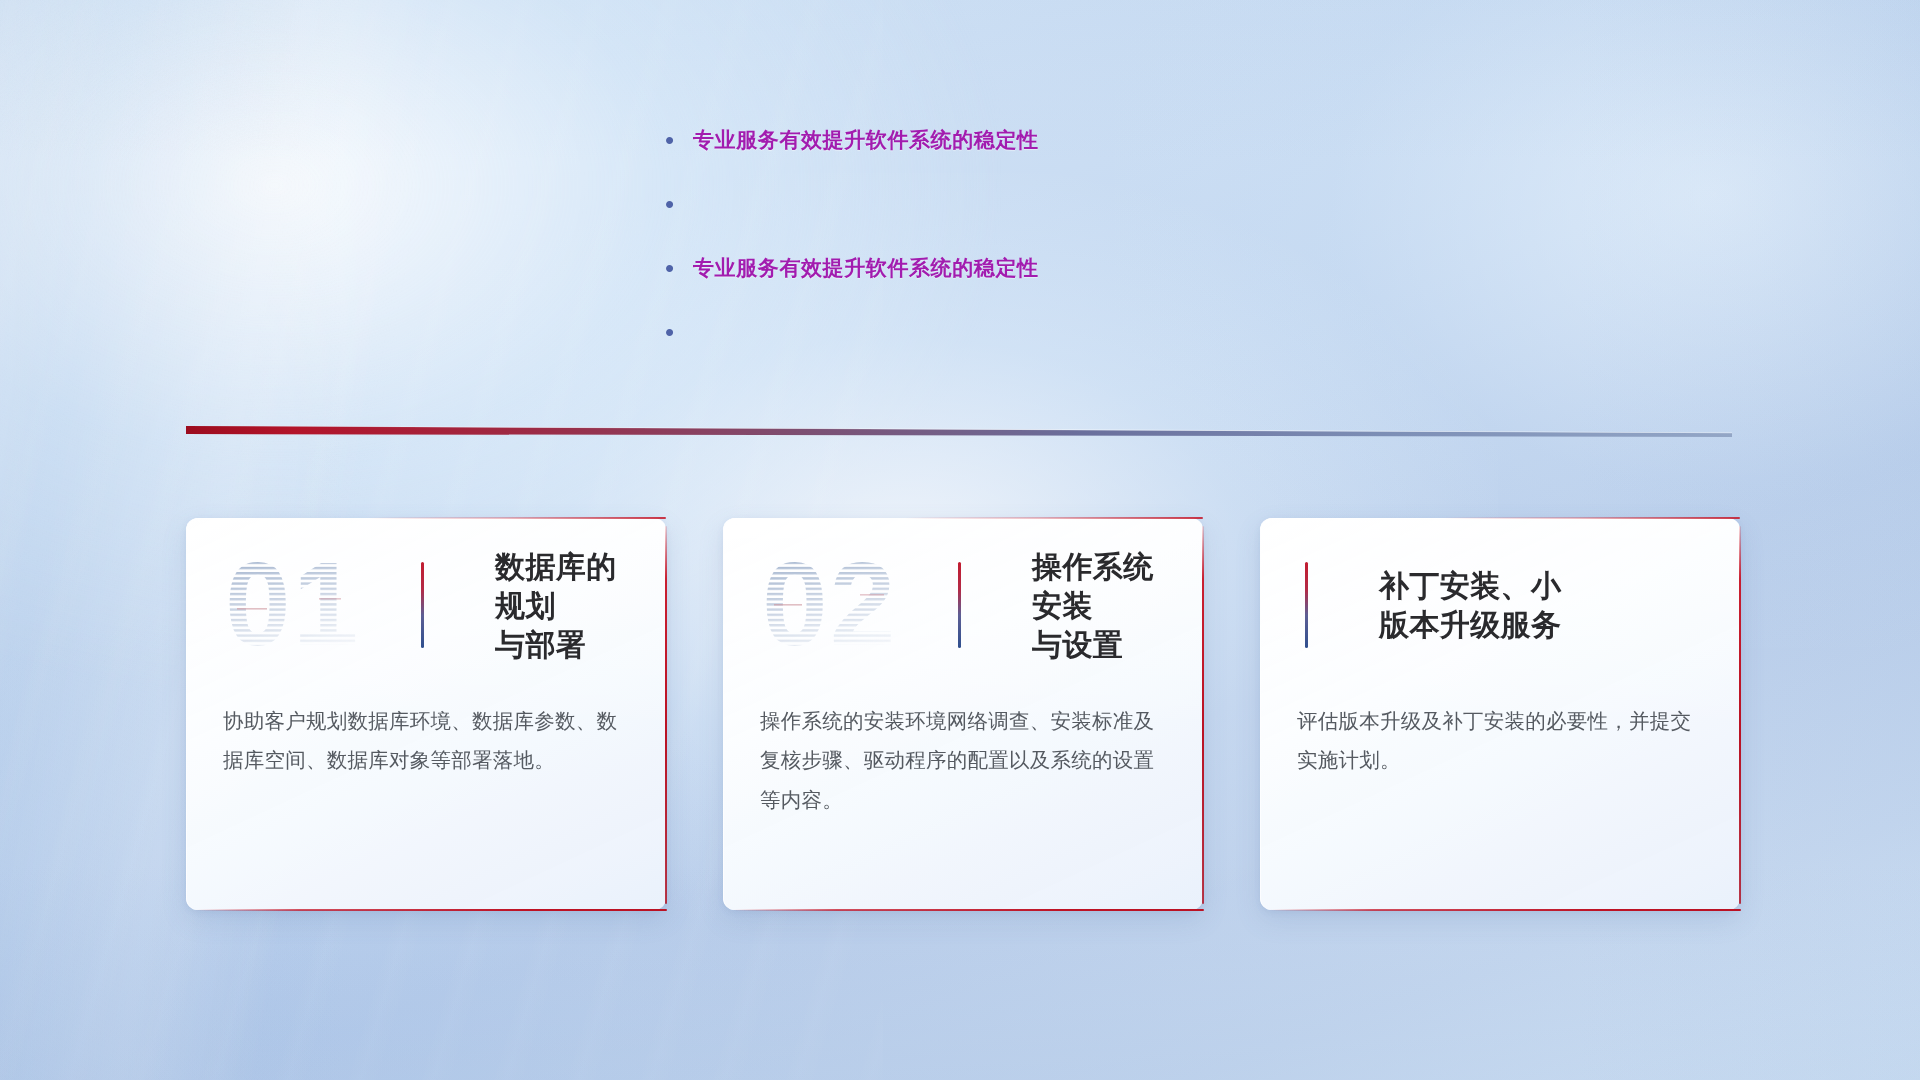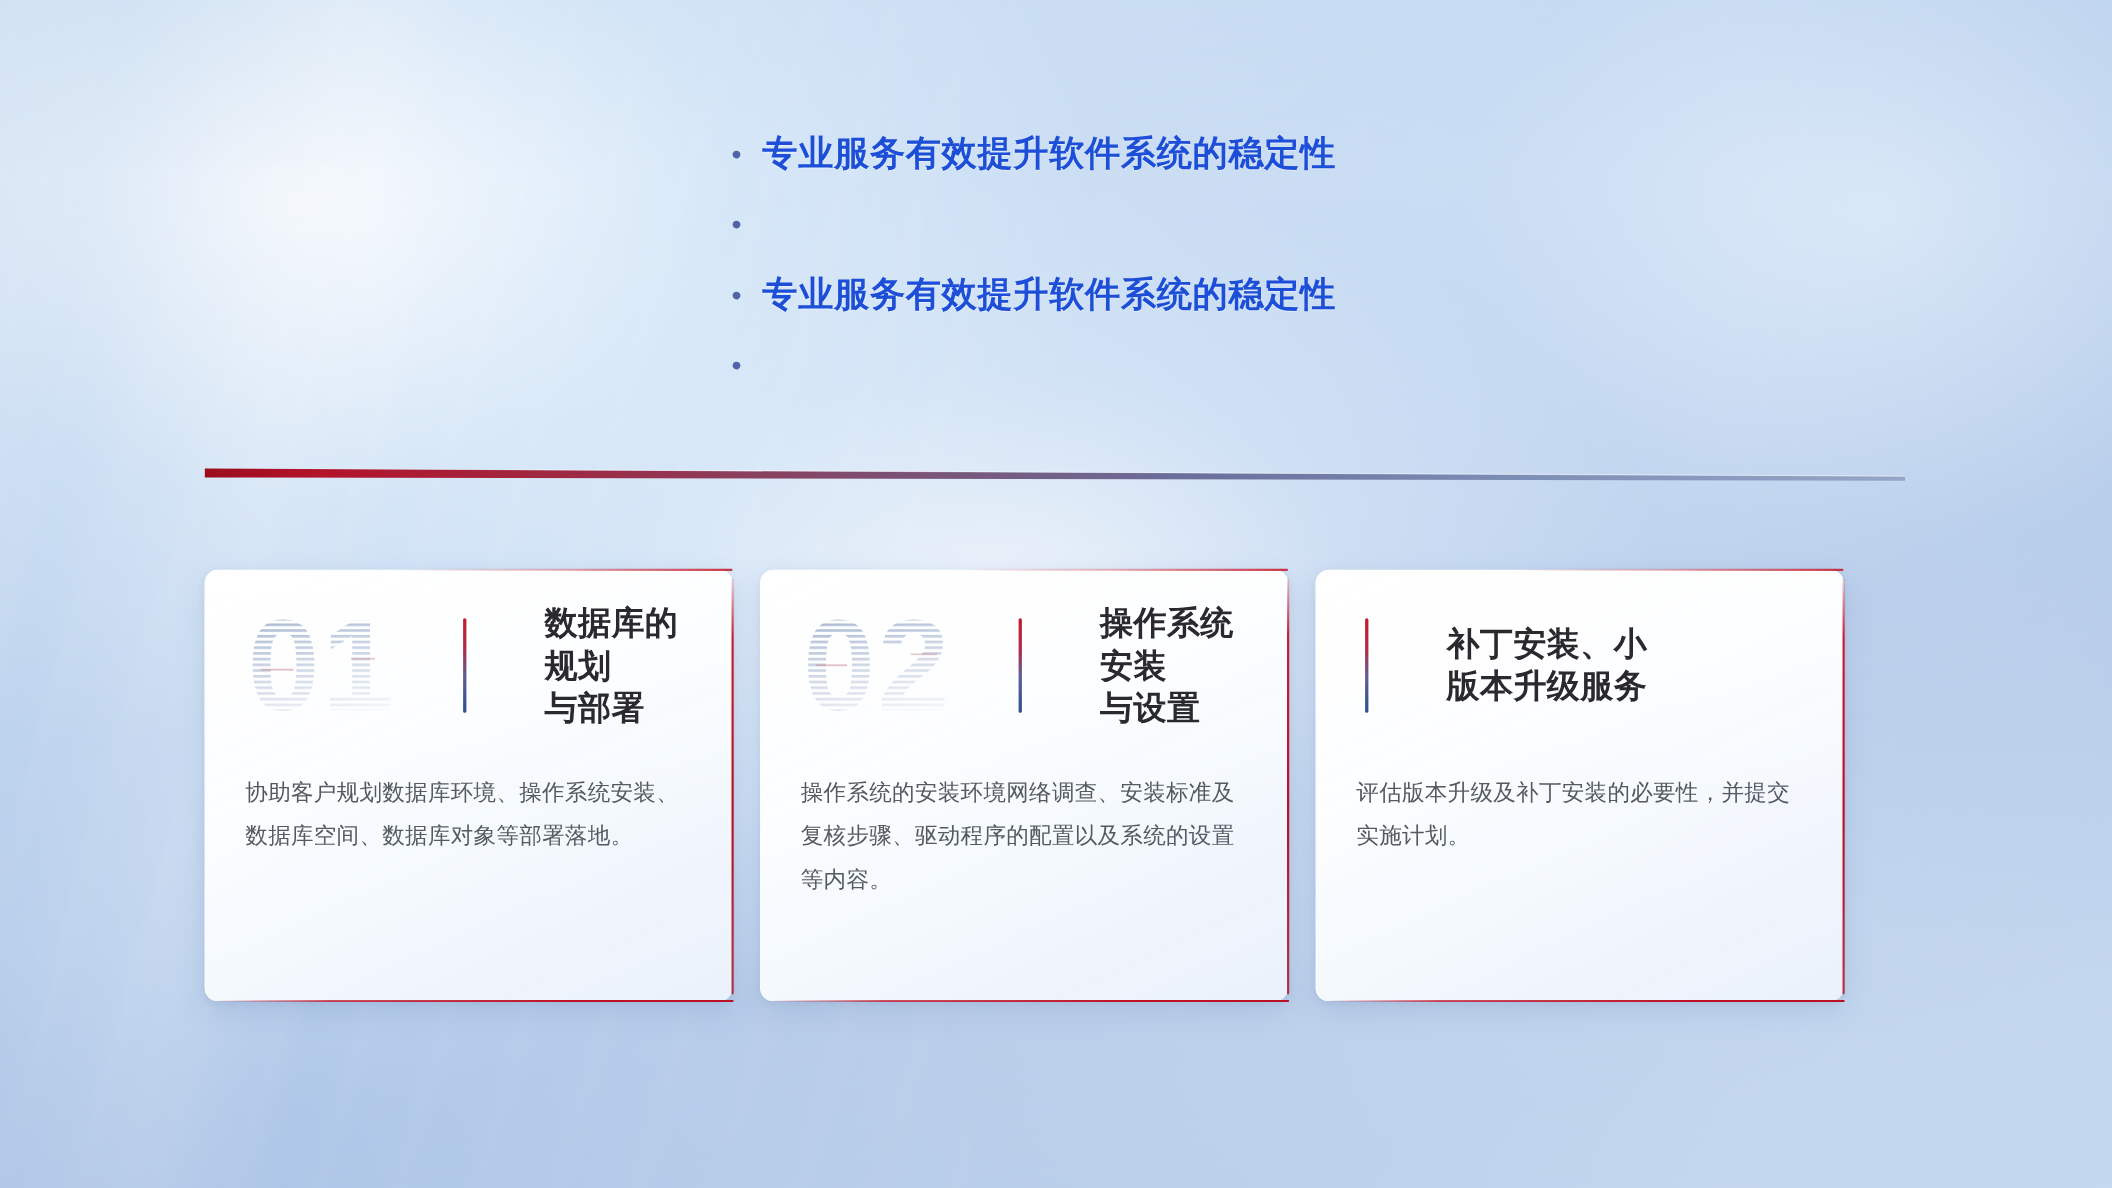--- a/index.html
+++ b/index.html
@@ -68,41 +68,41 @@
   .bullet-row {
     display:flex; align-items:center;
     height:64px;
   }
   .bullet-dot {
     width:30px; flex:0 0 30px;
     color:#4f63a8; font-size:26px; line-height:1;
     text-align:left; padding-left:2px;
   }
   .bullet-text {
-    color:#1d4ed8;
-    font-size:32px;
+    color:#a21caf;
+    font-size:21px;
     letter-spacing:.6px;
     font-weight:600;
     white-space:nowrap;
     text-shadow:0 1px 1px rgba(255,255,255,0.45);
   }
 
   
   .divider-wrap {
     position:absolute; left:186px; top:424px; width:1546px; height:18px;
   }
   .divider {
     position:absolute; left:0; top:0; width:100%; height:100%;
   }
 
   
   .cards {
     position:absolute; left:186px; top:518px;
     width:1554px; height:400px;
-    display:flex; gap:25px;
+    display:flex; gap:57px;
   }
   .card {
     position:relative;
     width:480px; height:392px;
     border-radius:12px;
     background:linear-gradient(150deg, rgba(255,255,255,0.93) 0%, rgba(250,252,255,0.88) 40%, rgba(236,243,252,0.86) 100%);
     box-shadow:
       0 10px 26px rgba(86,120,170,0.16),
       0 2px 6px rgba(86,120,170,0.10);
     overflow:visible;
@@ -262,21 +262,21 @@
             </g>
             <rect x="14" y="62" width="30" height="1.6" fill="#c98a94" opacity="0.55"></rect>
             <rect x="96" y="52" width="22" height="1.6" fill="#c98a94" opacity="0.45"></rect>
           </svg>
         </div>
         <div class="vbar"></div>
         <div class="card-title">数据库的规划
 与部署</div>
       </div>
 
-      <div class="card-body">协助客户规划数据库环境、操作系统安装、数据库空间、数据库对象等部署落地。</div>
+      <div class="card-body">协助客户规划数据库环境、数据库参数、数据库空间、数据库对象等部署落地。</div>
     </div>
     <div class="card-edge">
       <div class="card-edge-t"></div>
       <div class="card-edge-r"></div>
       <div class="card-edge-b"></div>
     </div>
   </div>
 
   <div class="card">
     <div class="card-inner">

